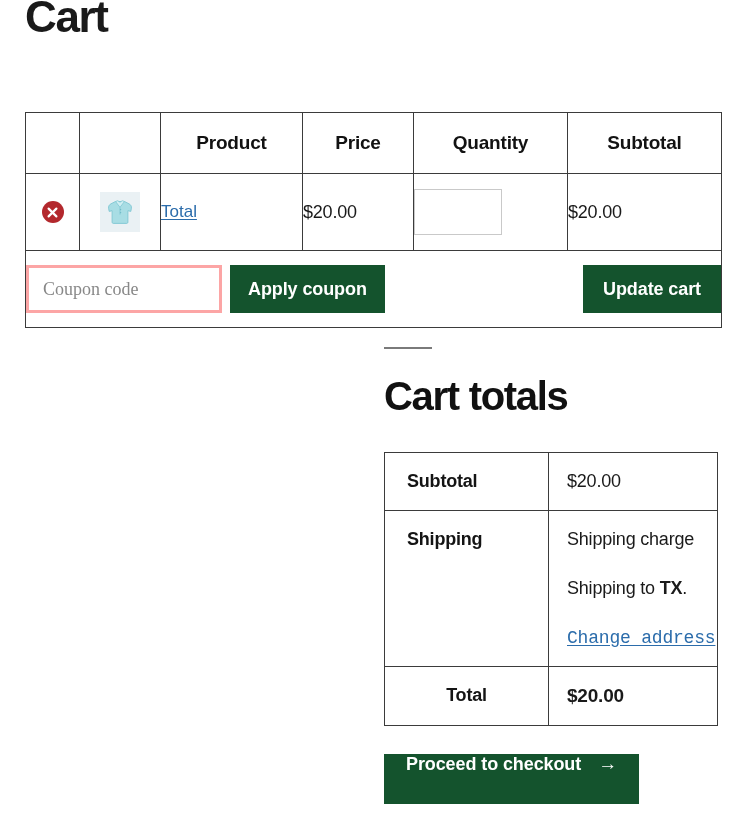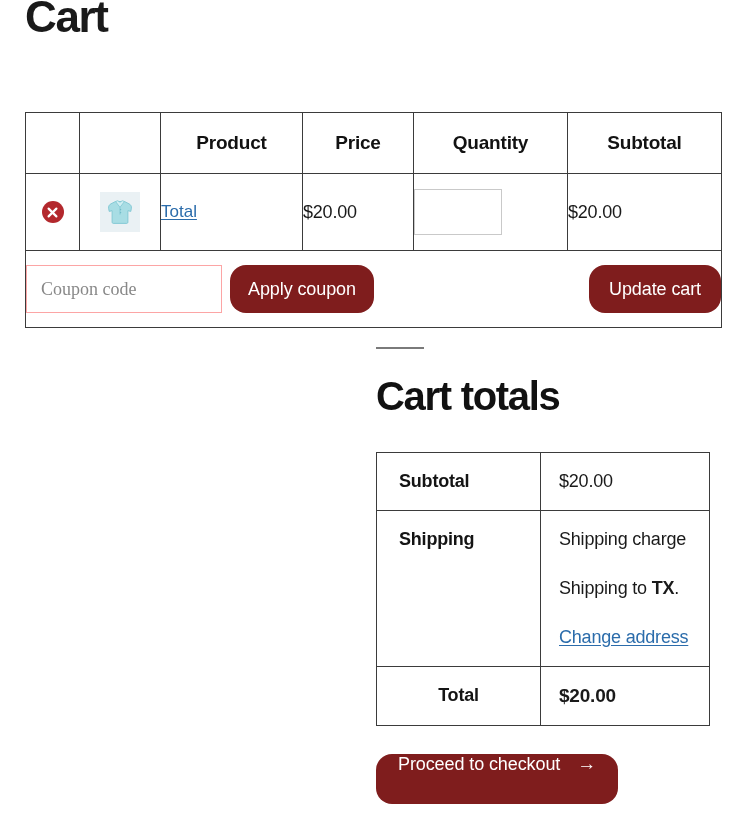--- a/index.html
+++ b/index.html
@@ -132,61 +132,61 @@
   }
   .actions-inner {
     display: flex;
     align-items: center;
     height: 100%;
     width: 100%;
   }
   .coupon-input {
     width: 196px;
     height: 48px;
-    border: 1px solid #fca5a5;
+    border: 3px solid #fca5a5;
     background: #ffffff;
     box-sizing: border-box;
     padding: 0 14px;
     font-size: 18px;
     font-family: "Liberation Serif", serif;
     color: #333333;
     outline: none;
   }
   .coupon-input::placeholder {
     color: #888888;
     font-family: "Liberation Serif", serif;
     opacity: 1;
   }
   .btn {
-    background: #7f1d1d;
+    background: #14532d;
     color: #ffffff;
     border: none;
-    border-radius: 16px;
+    border-radius: 0;
     font-family: "Liberation Sans", sans-serif;
-    font-weight: normal;
+    font-weight: bold;
     cursor: pointer;
     letter-spacing: -0.1px;
   }
   .btn-apply {
     margin-left: 8px;
     height: 48px;
     padding: 0 18px;
     font-size: 18px;
   }
   .btn-update {
     margin-left: auto;
     height: 48px;
     padding: 0 20px;
     font-size: 18px;
   }
 
   
   .totals-wrap {
     position: absolute;
-    left: 376px;
+    left: 384px;
     top: 347px;
     width: 320px;
   }
   .totals-rule {
     width: 48px;
     height: 2px;
     background: #7a7a7a;
     margin: 0 0 26px 0;
     border: none;
   }
@@ -226,20 +226,21 @@
   }
   .shipping-cell p {
     margin: 0 0 28px 0;
   }
   .shipping-cell p:last-child { margin-bottom: 0; }
   .change-address-link {
     color: #2b6cab;
     text-decoration: underline;
     text-underline-offset: 2px;
     font-size: 18px;
+    font-family: Liberation Mono, monospace;
   }
   .row-total th {
     text-align: center;
     padding: 18px 0;
   }
   .row-total td {
     font-weight: bold;
     font-size: 19px;
   }
 

